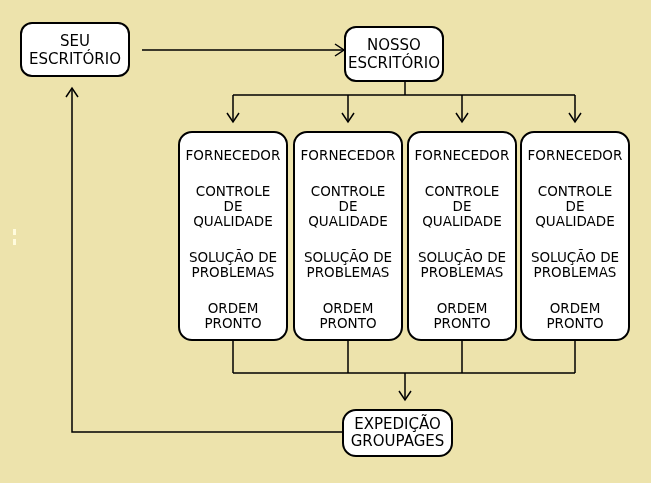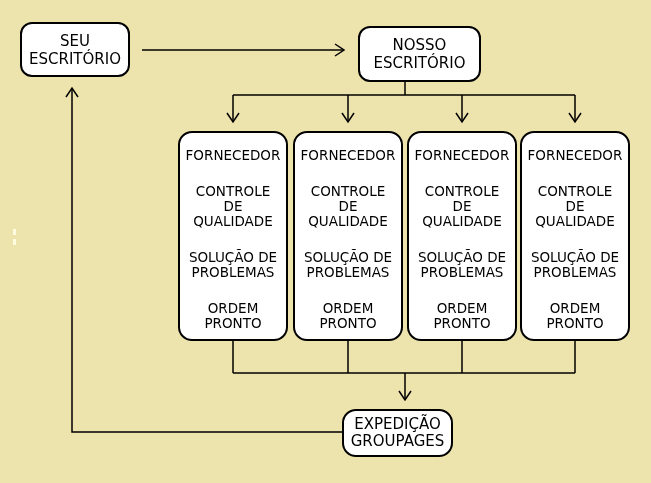--- a/index.html
+++ b/index.html
@@ -37,21 +37,21 @@
     align-items: center;
     justify-content: center;
     border-radius: 12px;
     font-size: 15px;
     line-height: 18px;
   }
   .node .lbl {
     white-space: pre-line;
   }
   .seu   { left: 20px;  top: 22px;  width: 110px; height: 55px; }
-  .nosso { left: 358px; top: 26px;  width: 123px; height: 56px; }
+  .nosso { left: 344px; top: 26px;  width: 100px; height: 56px; }
   .exped { left: 342px; top: 409px; width: 111px; height: 48px; border-radius: 14px; line-height: 17px; }
   .supplier {
     top: 131px;
     width: 110px;
     height: 210px;
     border-radius: 14px;
     font-size: 13.5px;
     line-height: 15px;
     padding-top: 15px;
   }

